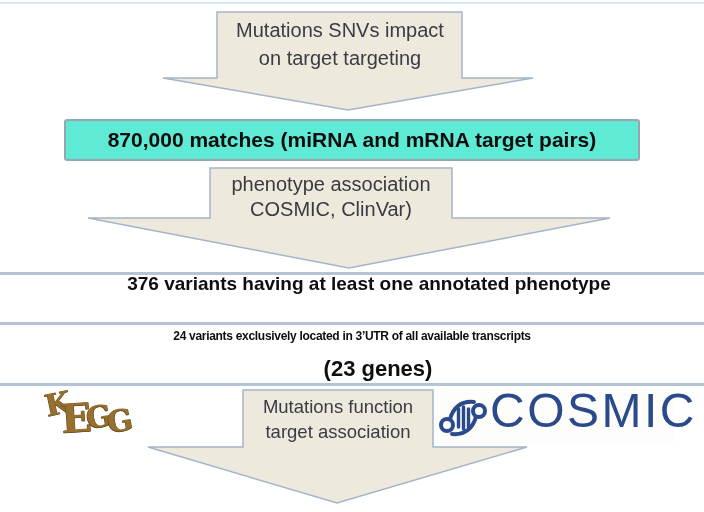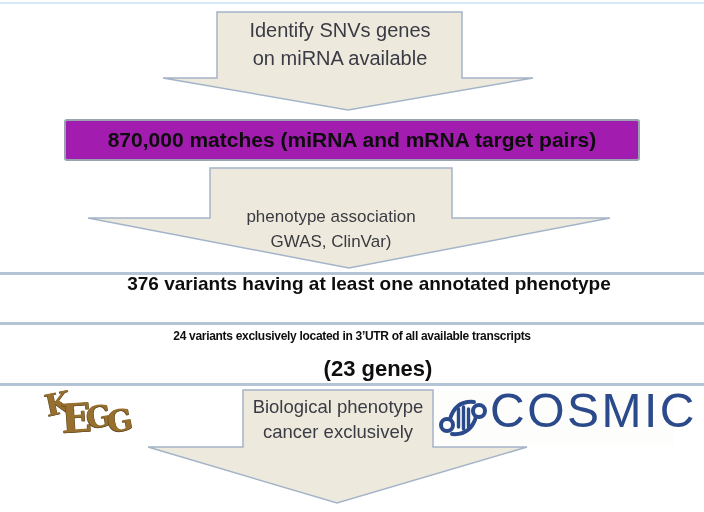--- a/index.html
+++ b/index.html
@@ -6,24 +6,24 @@
   .stage{
     position:relative;width:704px;height:512px;background:#ffffff;
     overflow:hidden;font-family:"Liberation Sans",sans-serif;
   }
   .abs{position:absolute;}
   .arrow-layer{left:0;top:0;width:704px;height:512px;}
   .arrow-poly{stroke:#a4b4c8;stroke-width:1.5;stroke-linejoin:miter;}
   .arrow-text{text-align:center;font-weight:400;}
   .arrow-text span{display:block;}
   .step1-text{left:217px;top:16px;width:246px;font-size:20px;line-height:28px;color:#3b3b45;}
-  .step2-text{left:190px;top:172px;width:282px;font-size:17px;line-height:25px;color:#3a3a40;margin-top:32px;}
+  .step2-text{left:190px;top:172px;width:282px;font-size:20px;line-height:25px;color:#3a3a40;}
   .step3-text{left:228px;top:394px;width:220px;font-size:18.5px;line-height:25px;color:#3b3b45;}
   .matches-box{
-    left:64px;top:119px;width:572px;height:38px;background:#a21caf;
+    left:64px;top:119px;width:572px;height:38px;background:#5eead4;
     border:2px solid #99a4b1;border-radius:3px;
     text-align:center;line-height:38px;font-weight:bold;font-size:21px;color:#0d0d0d;
     white-space:nowrap;
   }
   .divider{left:0;width:704px;height:3px;}
   .top-line{left:0;top:2px;width:704px;height:2px;}
   .result-line{left:0;width:704px;text-align:center;font-weight:bold;color:#0e0e0e;white-space:nowrap;}
   .result-376{top:273px;font-size:19px;padding-left:17px;}
   .result-24{top:329px;font-size:12px;letter-spacing:-0.3px;}
   .result-genes{top:356px;font-size:22px;margin-left:26px;}
@@ -56,48 +56,48 @@
 
   <div class="abs top-line" style="background: rgb(217, 232, 245);"></div>
 
   <svg class="abs arrow-layer" viewBox="0 0 704 512">
     <polygon class="arrow-poly" points="217,12 462,12 462,78 533,78 348,110 163,78 217,78" fill="#edeadd"></polygon>
     <polygon class="arrow-poly" points="210,168 452,168 452,218 610,218 349,268 88,218 210,218" fill="#edeadd"></polygon>
     <polygon class="arrow-poly" points="243,390 433,390 433,447 527,447 337,503 148,447 243,447" fill="#edeadd"></polygon>
   </svg>
 
   <div class="abs arrow-text step1-text">
-    <span>Identify SNVs genes</span>
-    <span>on miRNA available</span>
+    <span>Mutations SNVs impact</span>
+    <span>on target targeting</span>
   </div>
 
   <div class="abs matches-box">870,000 matches (miRNA and mRNA target pairs)</div>
 
   <div class="abs arrow-text step2-text">
     <span>phenotype association</span>
-    <span>GWAS, ClinVar)</span>
+    <span>COSMIC, ClinVar)</span>
   </div>
 
   <div class="abs divider" style="top: 272px; background: rgb(181, 195, 215);"></div>
   <div class="abs result-line result-376">376 variants having at least one annotated phenotype</div>
   <div class="abs divider" style="top: 322px; background: rgb(181, 195, 215);"></div>
   <div class="abs result-line result-24">24 variants exclusively located in 3’UTR of all available transcripts</div>
   <div class="abs result-line result-genes">(23 genes)</div>
   <div class="abs divider" style="top: 383px; background: rgb(181, 195, 215);"></div>
 
   <div class="abs kegg">
     <span class="k1" style="color: rgb(151, 112, 47);">K</span>
     <span class="k2" style="color: rgb(151, 112, 47);">E</span>
     <span class="k3" style="color: rgb(151, 112, 47);">G</span>
     <span class="k4" style="color: rgb(151, 112, 47);">G</span>
   </div>
 
   <div class="abs arrow-text step3-text">
-    <span>Biological phenotype</span>
-    <span>cancer exclusively</span>
+    <span>Mutations function</span>
+    <span>target association</span>
   </div>
 
   <div class="abs cosmic">
     <svg class="cosmic-icon" width="52" height="48" viewBox="0 0 52 48">
       <g fill="none" stroke="#2b4a8b" stroke-width="4" stroke-linecap="round">
         <circle cx="10" cy="31" r="6"></circle>
         <path d="M 13 25 C 17 12, 26 7, 37 8"></path>
         <circle cx="42" cy="17" r="6"></circle>
         <path d="M 39 23 C 35 36, 26 41, 15 40"></path>
       </g>

